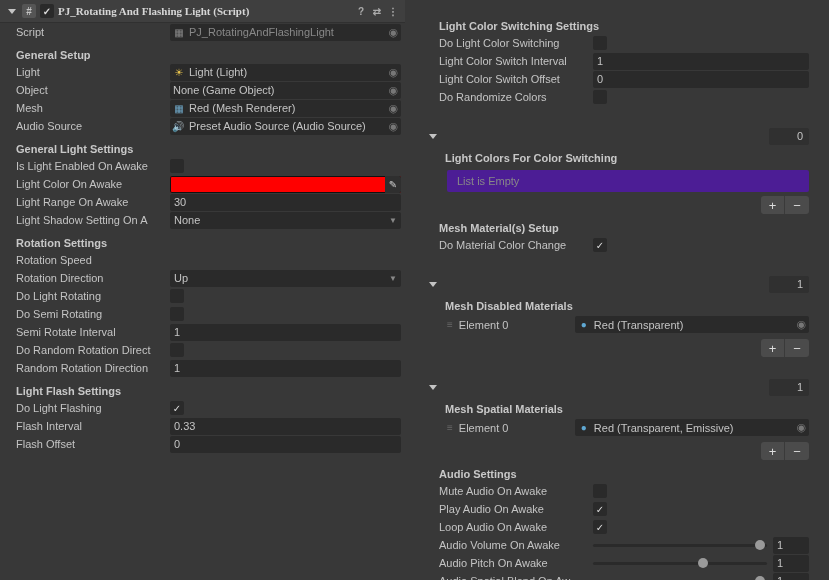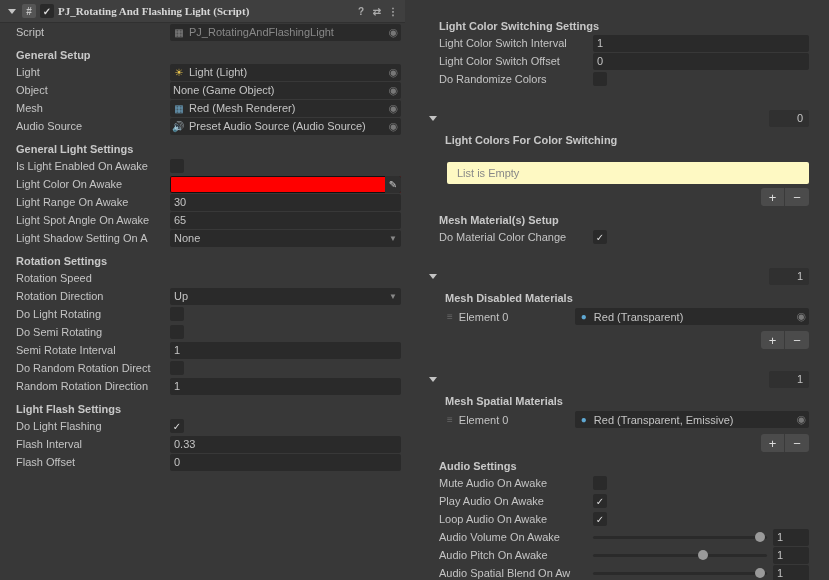--- a/index.html
+++ b/index.html
@@ -74,22 +74,22 @@
   .colorfield .swatch-end { width: 16px; background: #2f2f2f; height: 100%; display: flex; align-items: center; justify-content: center; font-size: 10px; color: #ccc; border-radius: 0 2px 2px 0;}
   .bottom-blank { background: #cbcbcb; height: 60px; }
   .num-header {
     background: #303030; color: #c4c4c4; width: 40px; text-align: right;
     padding: 0 6px; border-radius: 2px; height: 17px; line-height: 17px;
   }
   .array-head { display: flex; align-items: center; gap: 6px; padding: 2px 4px; }
   .array-head .arrow { margin-right: 2px; }
   .array-head .title { flex: 1; font-weight: 700; color: #c8c8c8; margin-top: 44px; }
   .list-empty {
-    background: #fef9c3; color: #888; border-radius: 2px;
-    padding: 5px 10px; margin: 14px 4px 0 24px;
+    background: #4c1d95; color: #888; border-radius: 2px;
+    padding: 5px 10px; margin: 4px 4px 0 24px;
   }
   .array-buttons {
     display: flex; justify-content: flex-end; gap: 0;
     margin: 4px 4px 0 24px;
   }
   .array-buttons .btn {
     background: #4b4b4b; color: #ddd; width: 24px; height: 18px;
     display: flex; align-items: center; justify-content: center;
     font-size: 13px; border-right: 1px solid #3a3a3a;
   }
@@ -204,26 +204,20 @@
         </div>
       </div>
 
     <div class="row">
         <span class="label">Light Range On Awake</span>
       <div class="field">
           <input class="input-text" value="30" style="">
         </div>
       </div>
 
-    <div class="row">
-        <span class="label">Light Spot Angle On Awake</span>
-      <div class="field">
-          <input class="input-text" value="65" style="">
-        </div>
-      </div>
 
 
     <div class="row">
         <span class="label">Light Shadow Setting On A</span>
       <div class="field">
           <div class="dropdown">
         <span>None</span>
             <span class="drop-arrow">▼</span>
       </div>
         </div>
@@ -292,20 +286,26 @@
     <div class="row">
         <span class="label">Flash Offset</span>
       <div class="field">
           <input class="input-text" value="0" style="">
         </div>
       </div>
   </div>
 
   <div class="col col-right">
     <div class="section-title" style="padding-top:2px">Light Color Switching Settings</div>
+    <div class="row">
+        <span class="label">Do Light Color Switching</span>
+      <div class="field">
+          <span class="checkbox"></span>
+        </div>
+      </div>
     <div class="row">
         <span class="label">Light Color Switch Interval</span>
       <div class="field">
           <input class="input-text" value="1" style="">
         </div>
       </div>
     <div class="row">
         <span class="label">Light Color Switch Offset</span>
       <div class="field">
           <input class="input-text" value="0" style="">

